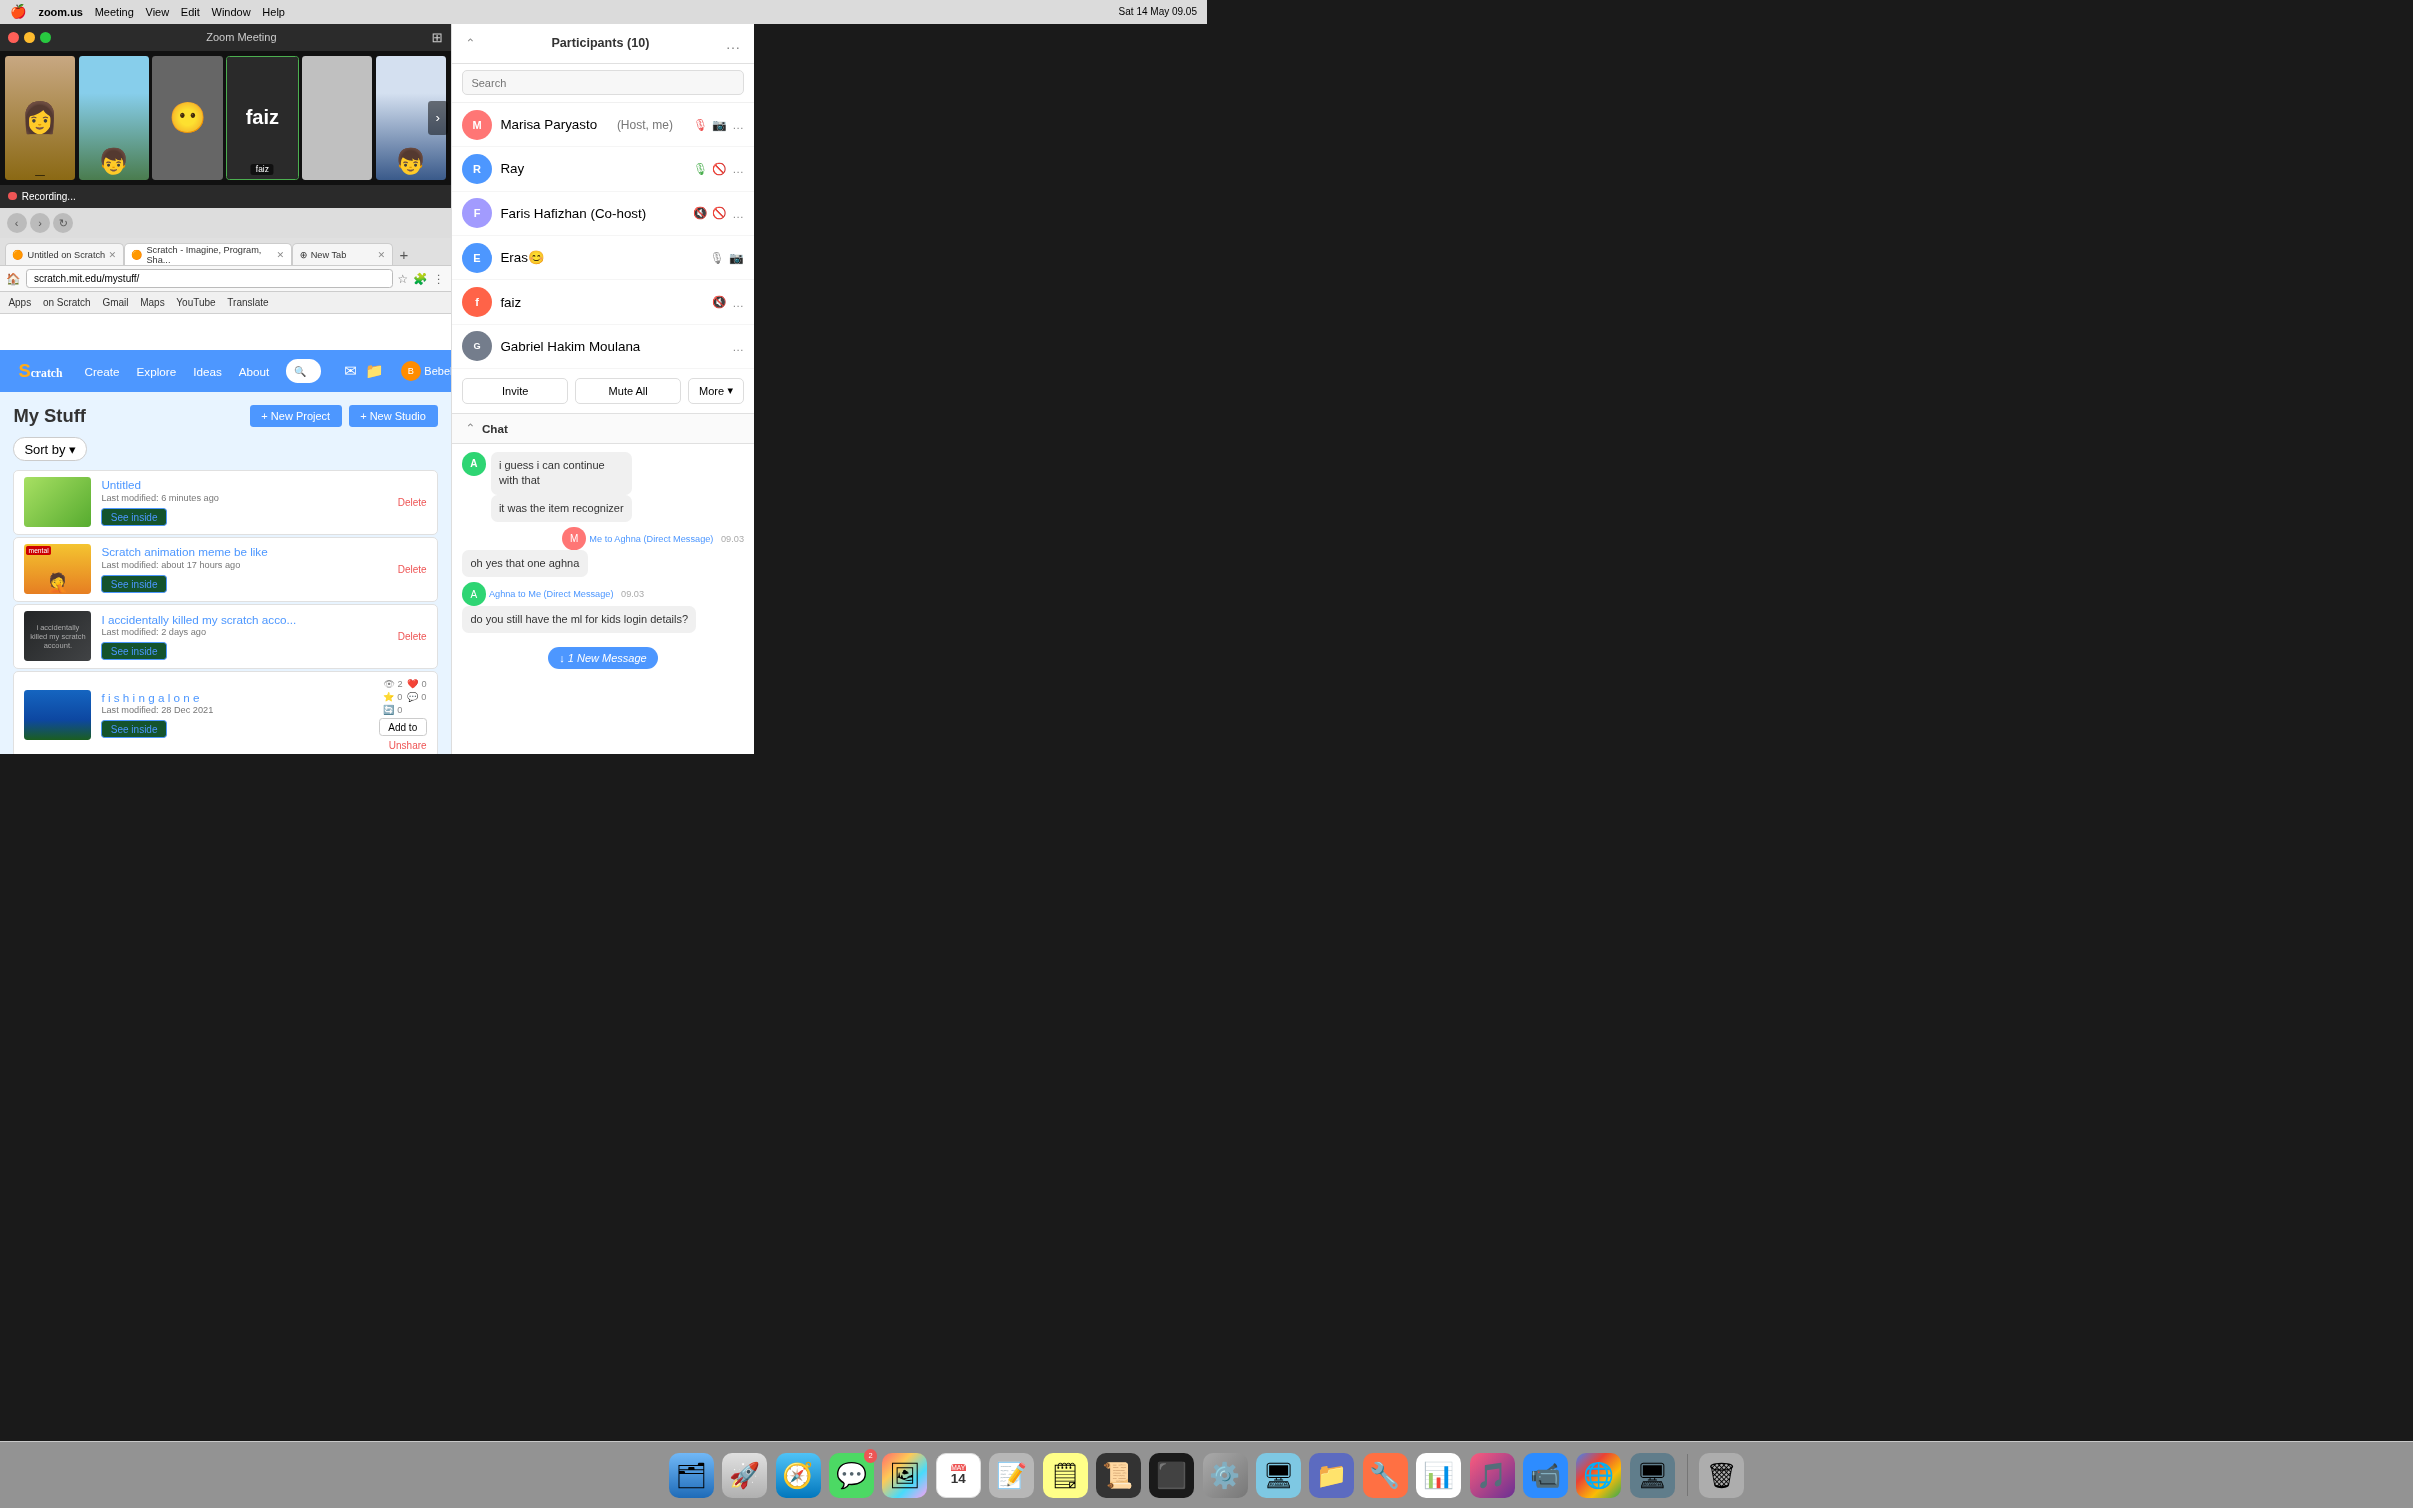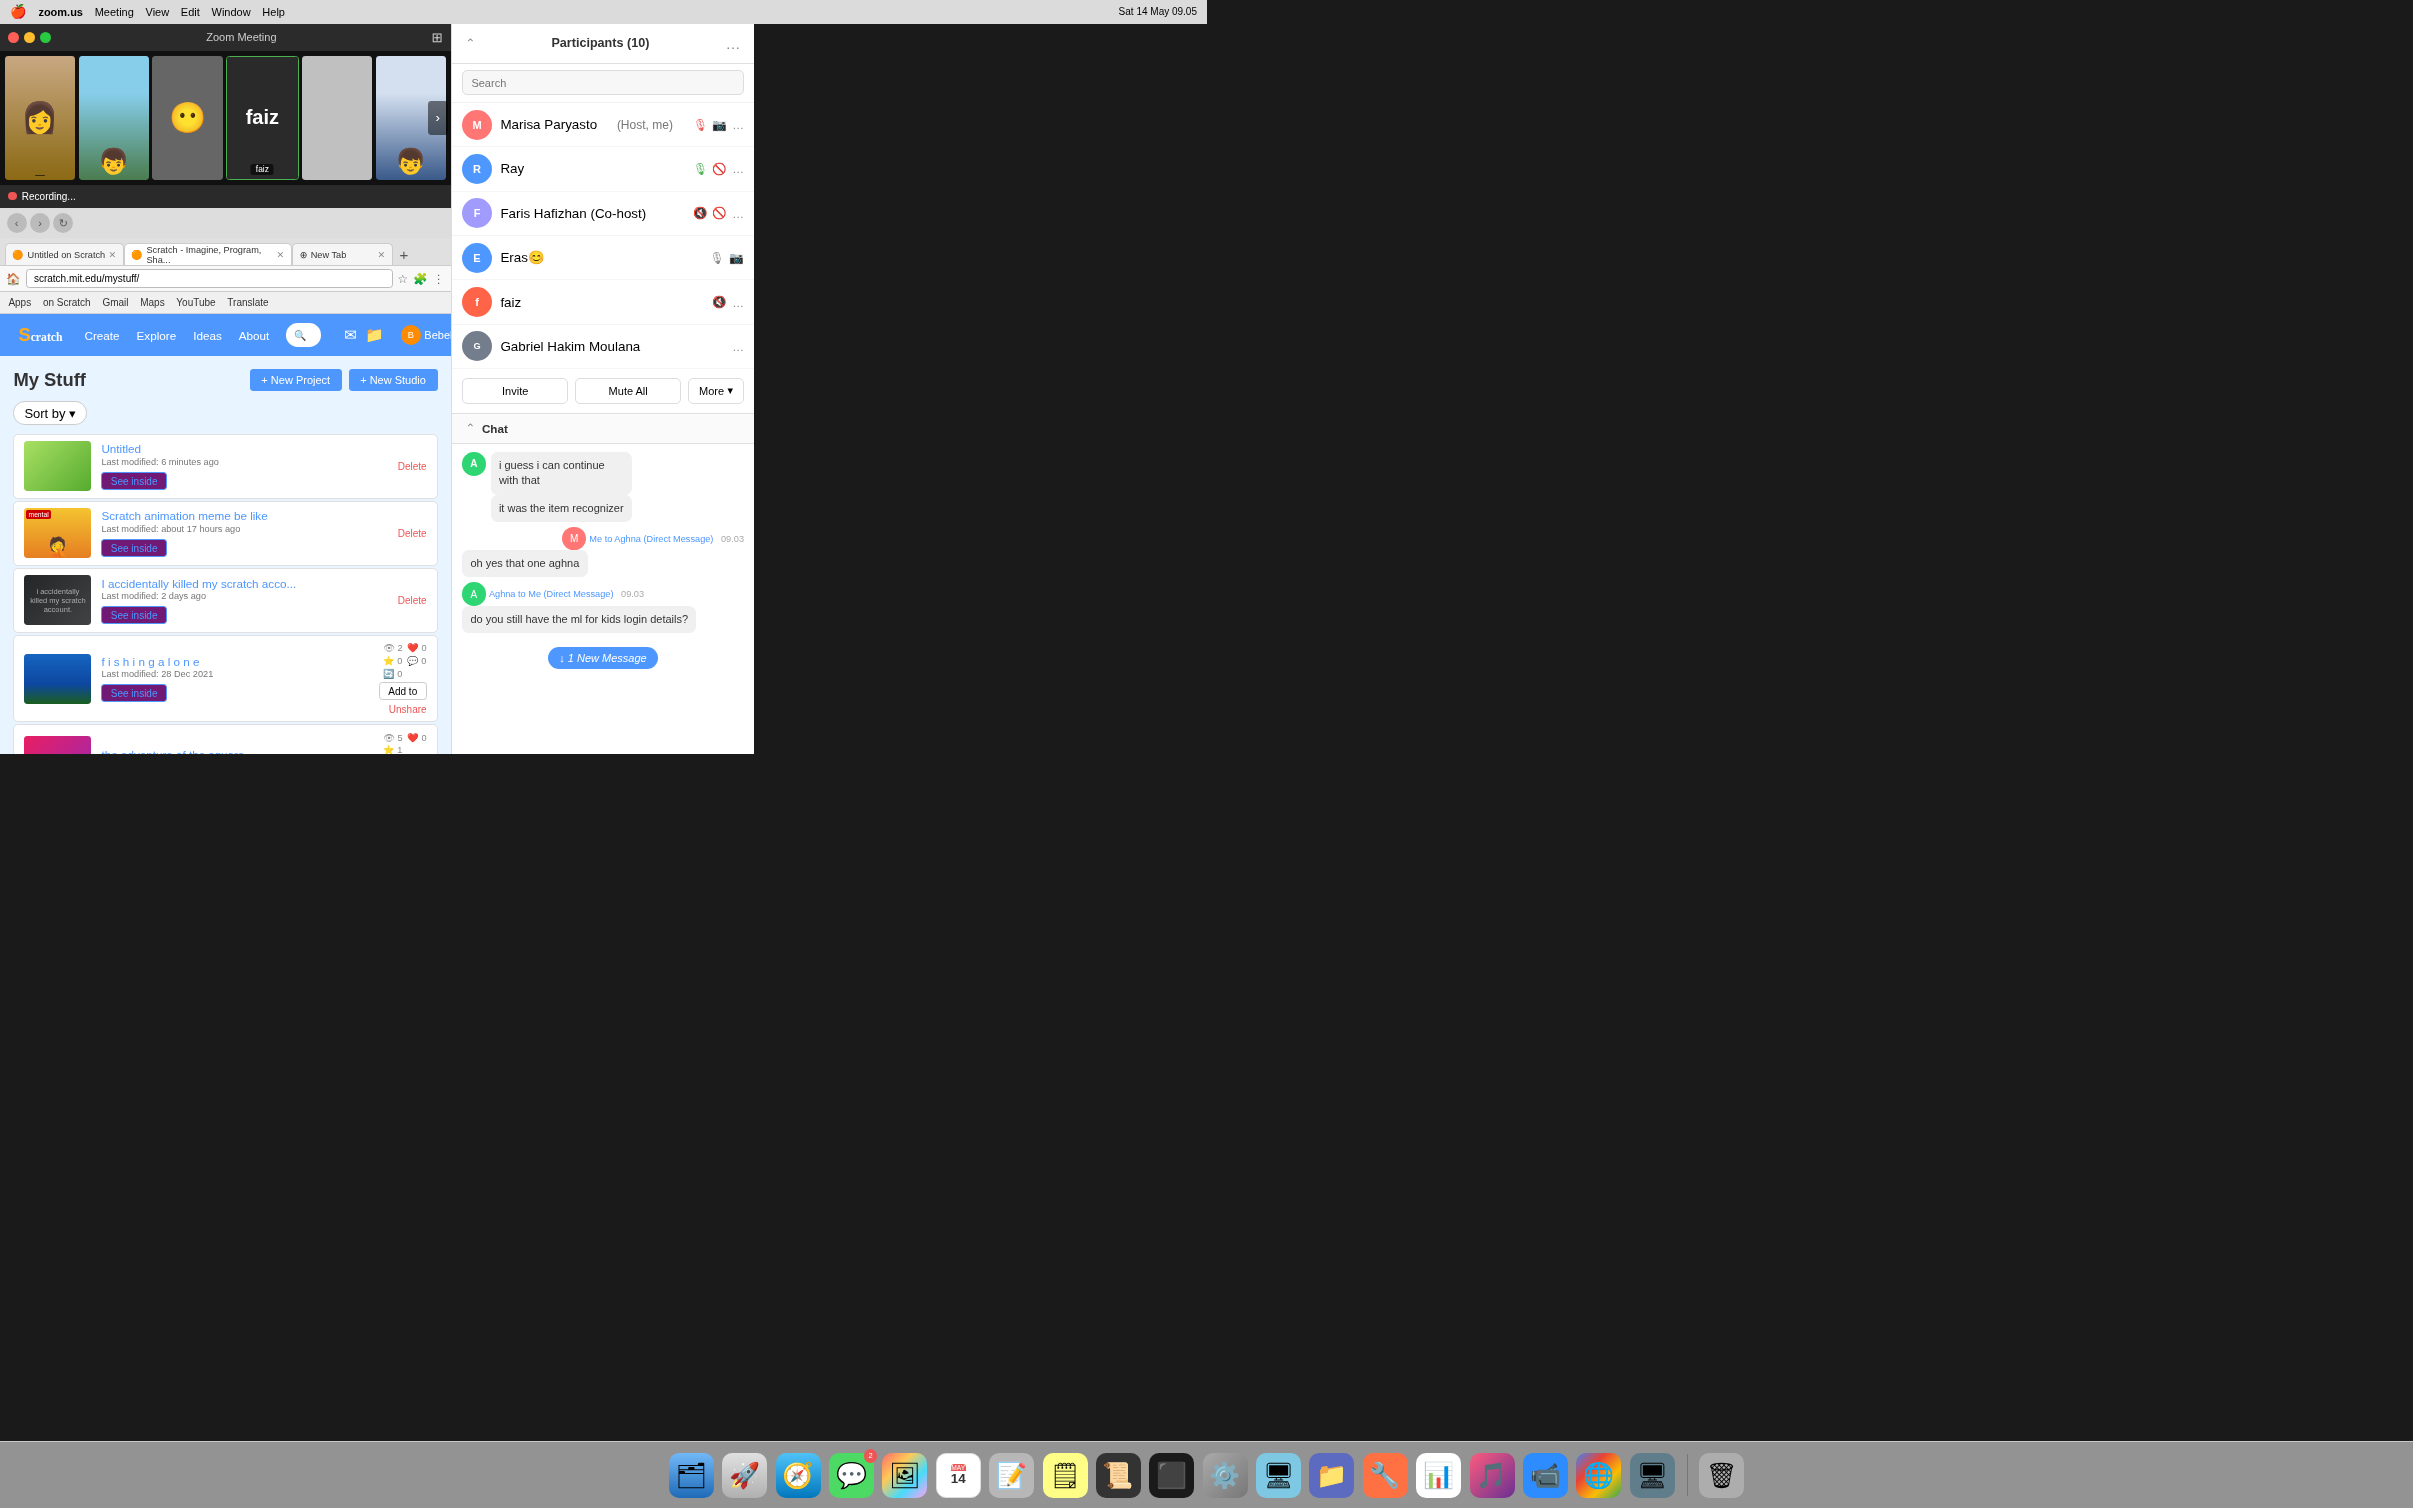--- a/index.html
+++ b/index.html
@@ -100,21 +100,21 @@
       height: 22px; background: #f0f0f0; display: flex; align-items: center; padding: 0 8.4px; gap: 11.7px;
       border-bottom: 0.8px solid #d0d0d0; font-size: 10px; color: #333;
     }
     .bookmark-item { cursor: pointer; }
 
     
     .scratch-page {
       flex: 1; overflow: hidden; background: #fff; display: flex; flex-direction: column;
     }
     .scratch-nav {
-      height: 42px; background: #4d97ff; display: flex; align-items: center; padding: 0 13.4px; gap: 17px;
+      height: 42px; background: #4d97ff; display: flex; align-items: center; padding: 0 13.4px; gap: 17px; margin-top: 36px;
     }
     .scratch-logo { font-size: 17px; font-weight: bold; color: #fff; font-family: serif; }
     .scratch-logo span { color: #ffab19; }
     .scratch-nav-item { color: #fff; font-size: 11.7px; font-weight: 500; cursor: pointer; }
     .scratch-search {
       margin-left: auto; height: 23.5px; border-radius: 11.7px; background: #fff;
       display: flex; align-items: center; padding: 0 8.4px; gap: 5px; width: 151px;
     }
     .scratch-search input { border: none; outline: none; font-size: 10px; width: 100%; background: transparent; }
     .scratch-icons { display: flex; gap: 8.4px; align-items: center; margin-left: 6.7px; }
@@ -161,21 +161,21 @@
     }
     .project-thumb {
       width: 67px; height: 50px; background: #ccc; border-radius: 3.4px; overflow: hidden; flex-shrink: 0;
       display: flex; align-items: center; justify-content: center; font-size: 9.2px; color: #666;
     }
     .project-info { flex: 1; min-width: 0; }
     .project-name { color: #4d97ff; font-size: 11.7px; font-weight: 500; cursor: pointer; }
     .project-meta { color: #777; font-size: 9.2px; margin-top: 1.7px; }
     .project-see-inside {
       margin-top: 5px; padding: 2.5px 8.4px; border: 0.8px solid #4d97ff; border-radius: 3.4px;
-      color: #4d97ff; font-size: 10px; background: #701a75; cursor: pointer;
+      color: #4d97ff; font-size: 10px; background: #14532d; cursor: pointer;
     }
     .project-actions { display: flex; flex-direction: column; align-items: flex-end; gap: 3.4px; padding-left: 32px; }
     .project-delete { color: #e55; font-size: 10px; cursor: pointer; }
     .project-stats { font-size: 9.2px; color: #888; display: flex; flex-direction: column; gap: 1.7px; }
     .stat-row { display: flex; gap: 5px; align-items: center; }
     .add-to-btn {
       padding: 2.5px 8.4px; border: 0.8px solid #ccc; border-radius: 3.4px;
       font-size: 10px; background: #fff; cursor: pointer;
     }
     .unshare-btn {

